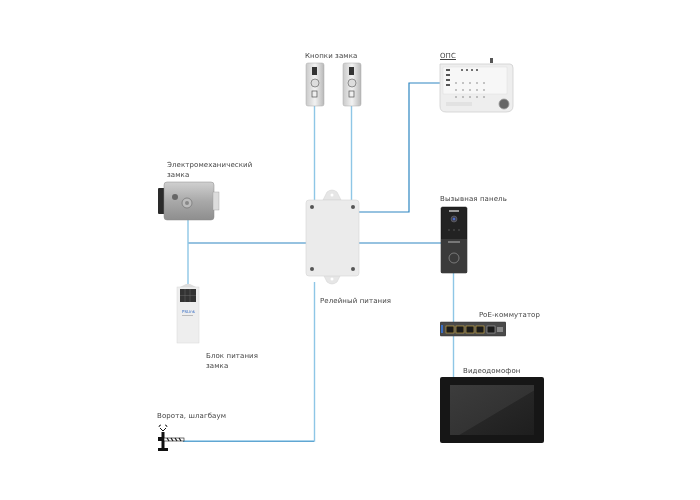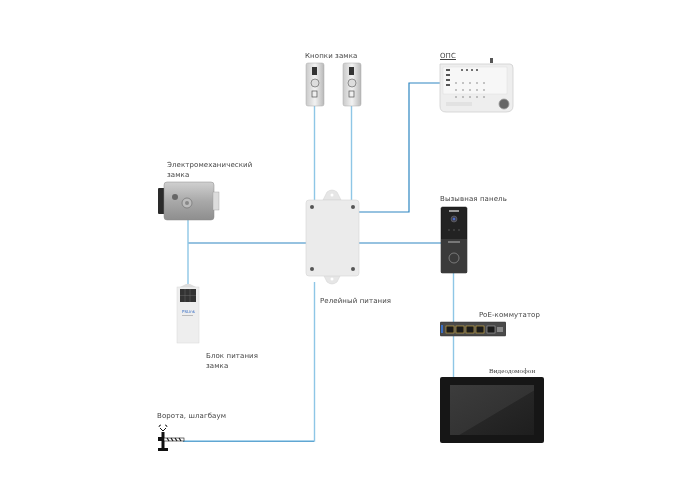--- a/index.html
+++ b/index.html
@@ -145,21 +145,21 @@
   <g fill="#1a1a1a" stroke="#d9b64a" stroke-width="0.6">
     <rect x="6" y="5" width="8" height="7"></rect>
       <rect x="16" y="5" width="8" height="7"></rect>
       <rect x="26" y="5" width="8" height="7"></rect>
       <rect x="36" y="5" width="8" height="7"></rect>
   </g>
   <rect x="47" y="5" width="8" height="7" fill="#1a1a1a" stroke="#aaa" stroke-width="0.6"></rect>
   <rect x="57" y="6" width="6" height="5" fill="#888"></rect>
 </svg>
 
-<div class="label" style="left:489px; top:366px;font-family:Liberation Serif, serif;">Видеодомофон</div>
+<div class="label" style="left:463px; top:366px;">Видеодомофон</div>
 <svg class="dev" style="left:440px; top:377px;" width="104" height="66" viewBox="0 0 104 66">
   <defs>
       <linearGradient id="scrG" x1="0" y1="0" x2="1" y2="1">
         <stop offset="0" stop-color="#3c3c3c"></stop>
         <stop offset="0.55" stop-color="#333"></stop>
         <stop offset="0.56" stop-color="#262626"></stop>
         <stop offset="1" stop-color="#1e1e1e"></stop>
       </linearGradient>
     </defs>
   <rect x="0" y="0" width="104" height="66" rx="2" fill="#161616"></rect>

